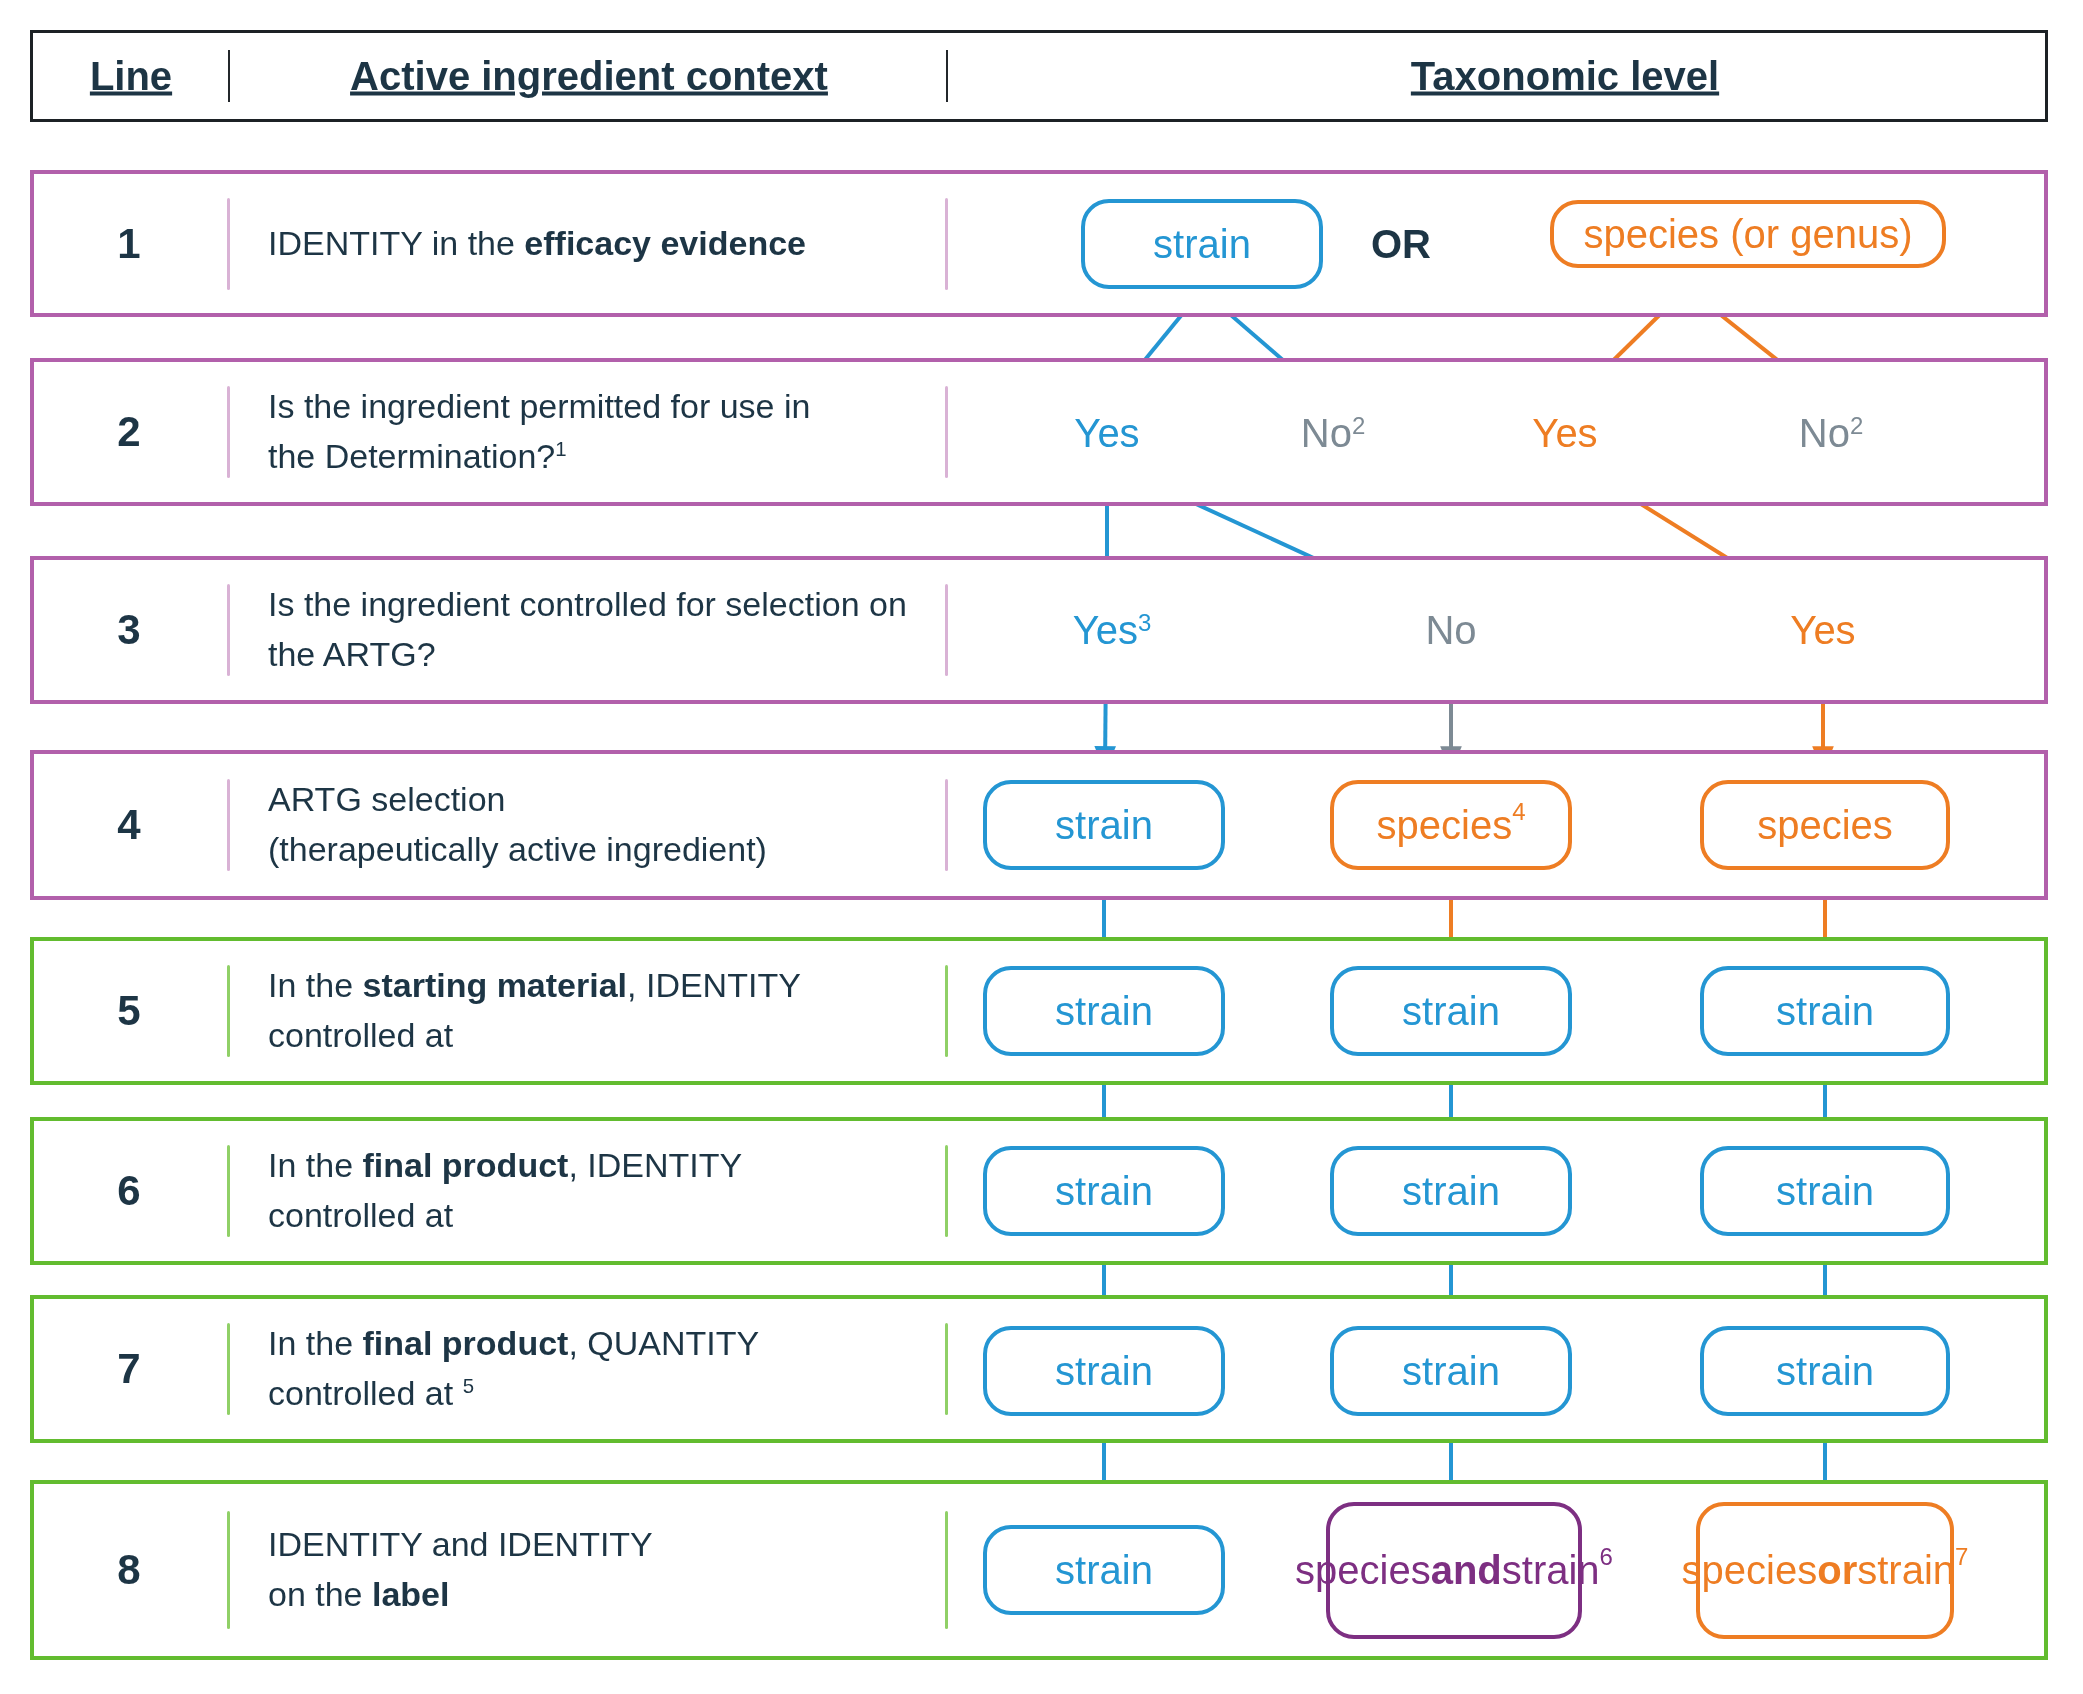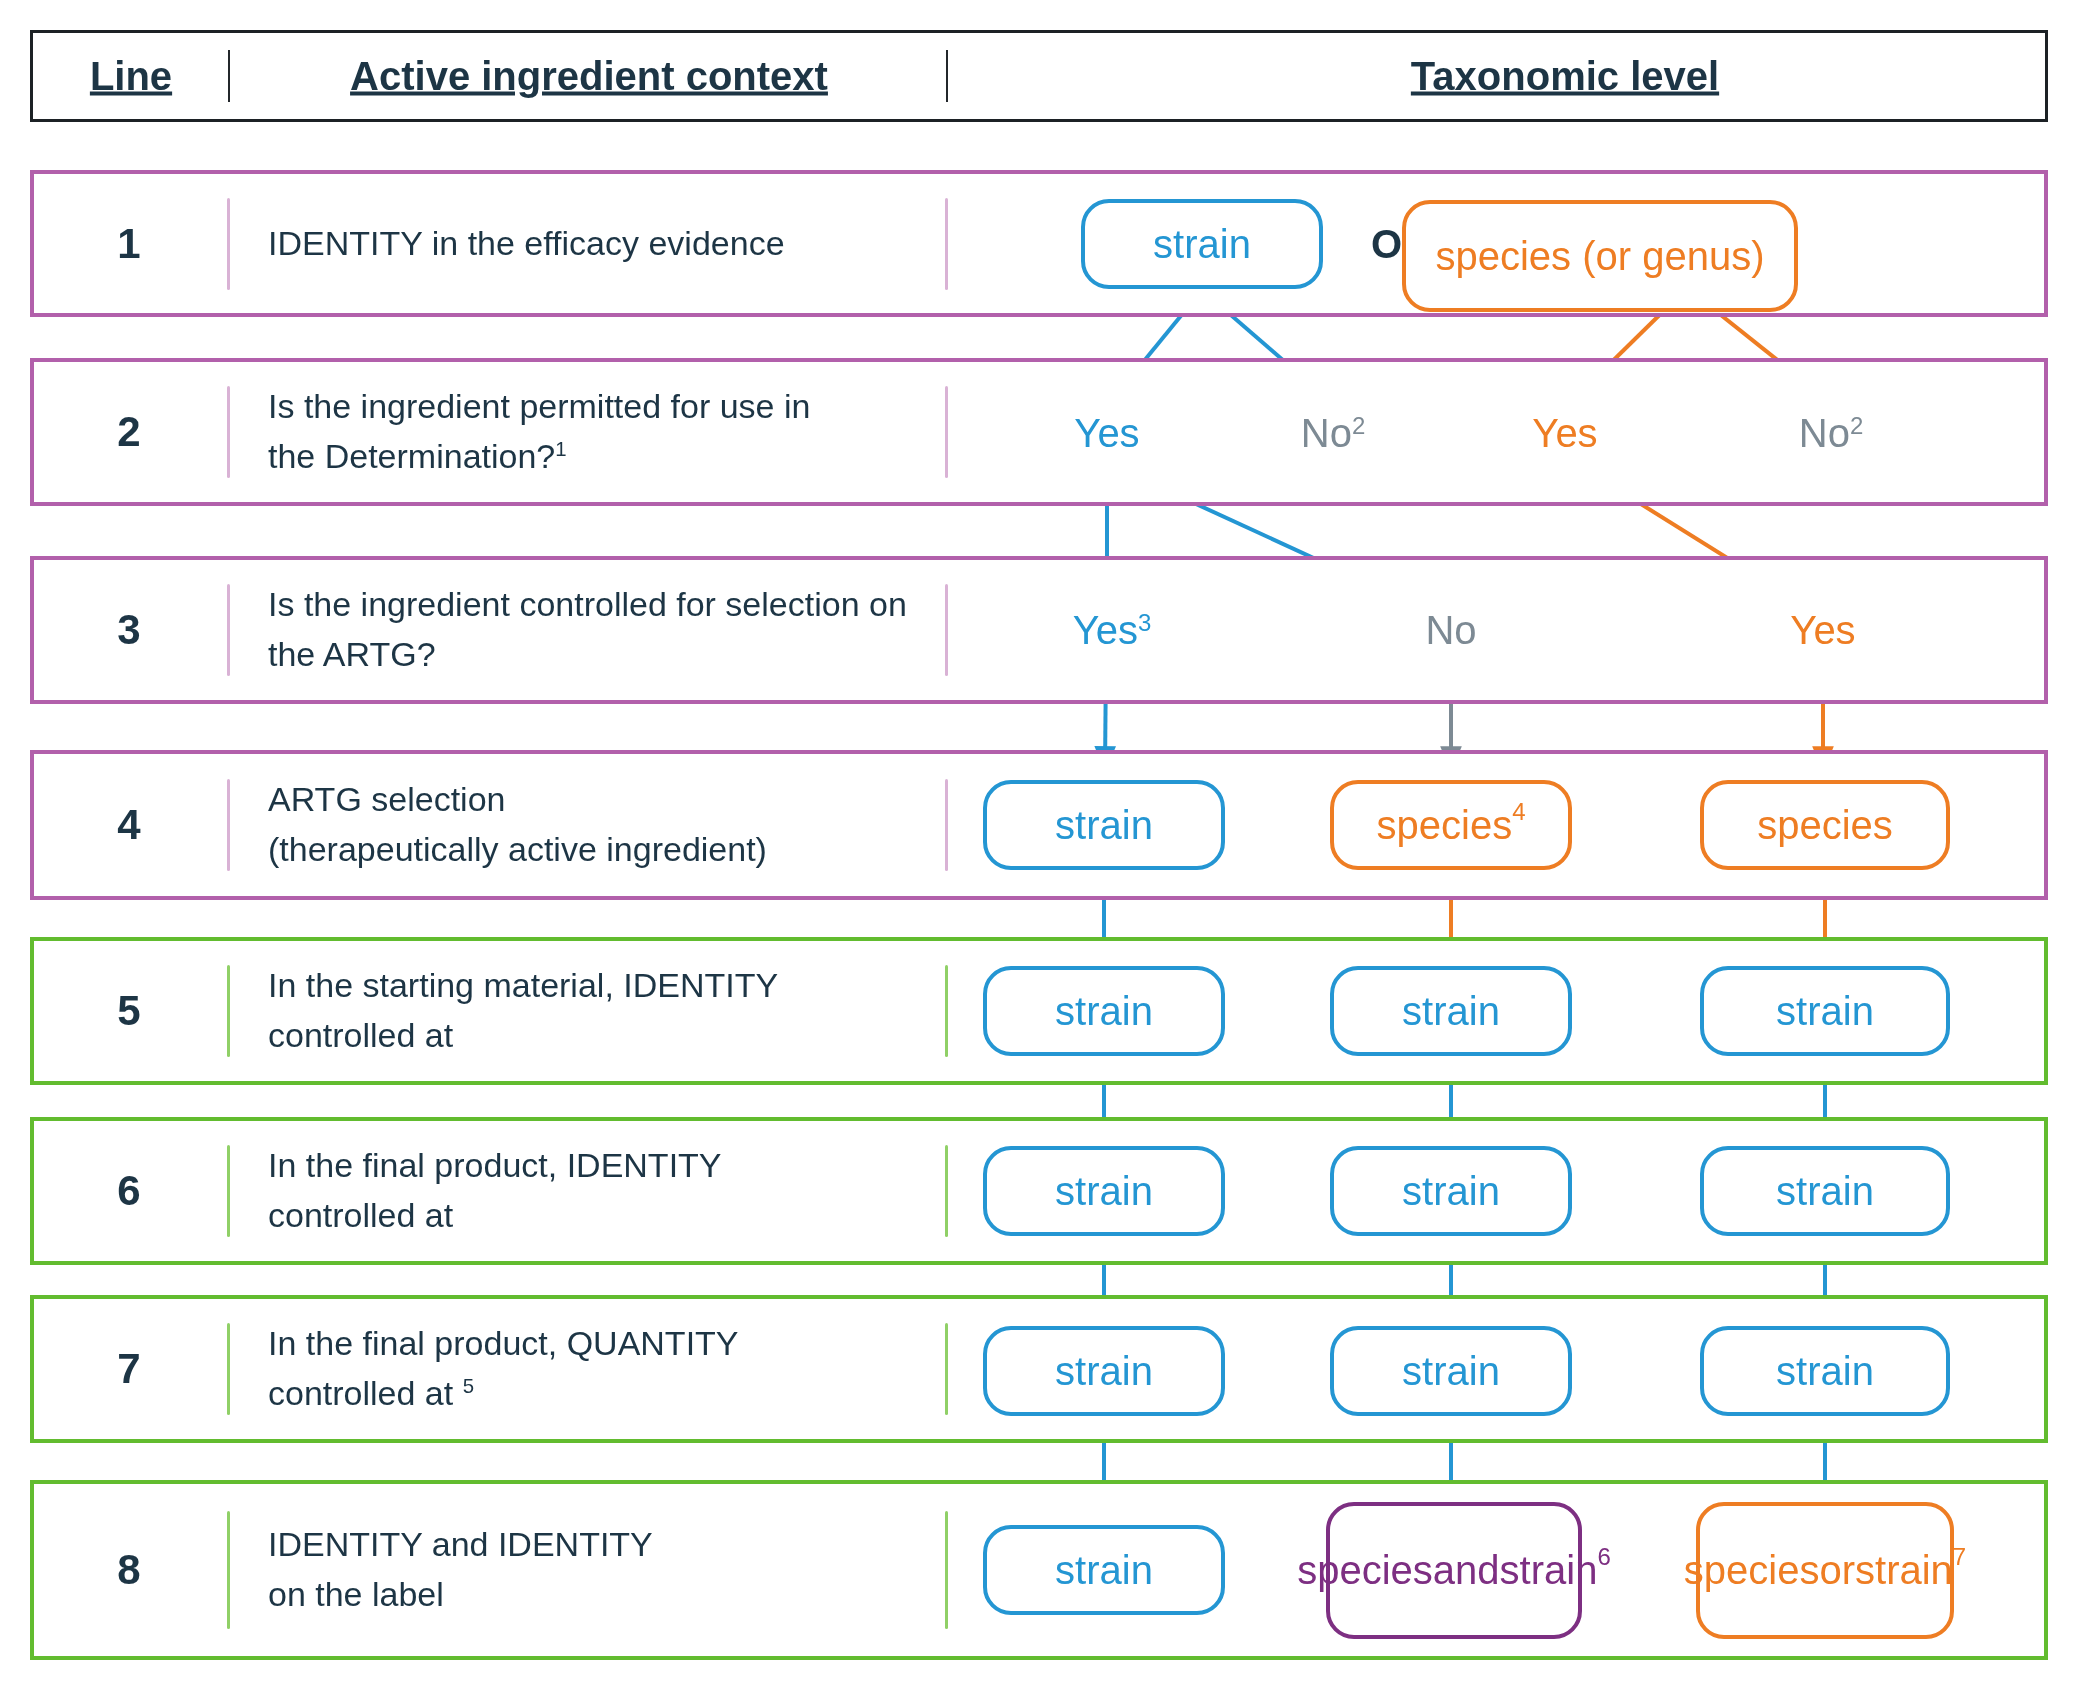--- a/index.html
+++ b/index.html
@@ -36,21 +36,21 @@
   .node.orange{border-color:var(--c-orange,#ee7d23);color:var(--c-orange,#ee7d23);}
   .node.plum{border-color:var(--c-plum,#7d2f82);color:var(--c-plum,#7d2f82);}
 
   
   .flabel{position:absolute;transform:translate(-50%,-50%);font-size:40px;font-weight:400;white-space:nowrap;}
   .flabel.blue{color:var(--c-blue,#2496d3);}
   .flabel.orange{color:var(--c-orange,#ee7d23);}
   .flabel.gray{color:var(--c-gray,#7d8a94);}
   .flabel.orlabel{font-weight:800;color:var(--c-dark,#1d3545);}
 
-  .b{font-weight:400;}
+  .b{font-weight:700;}
   .sup{font-size:0.6em;position:relative;top:-0.55em;line-height:0;}
 
   
   .overlay{position:absolute;left:0;top:0;}
   .st-blue{stroke:var(--c-blue,#2496d3);stroke-width:4;fill:none;}
   .st-orange{stroke:var(--c-orange,#ee7d23);stroke-width:4;fill:none;}
   .st-gray{stroke:var(--c-gray,#7d8a94);stroke-width:4;fill:none;}
 </style>
 </head>
 <body>
@@ -154,21 +154,21 @@
   </section>
   <section class="row green tall" style="top:1480px;height:180px">
     <span class="rnum">8</span>
     <span class="rsep s1"></span>
     <div class="rctx"><span>IDENTITY and IDENTITY</span><br><span>on the </span><span class="b">label</span></div>
     <span class="rsep s2"></span>
   </section>
 
   <div class="node blue" style="left:1081px;top:199px;width:242px;height:90px">strain</div>
   <span class="flabel orlabel" style="left:1401px;top:244px">OR</span>
-  <div class="node orange" style="left:1402px;top:200px;width:396px;height:112px">species (or genus)</div>
+  <div class="node orange" style="left:1550px;top:200px;width:396px;height:68px">species (or genus)</div>
 
   <span class="flabel blue" style="left:1107px;top:433px">Yes</span>
   <span class="flabel gray" style="left:1333px;top:433px"><span>No</span><span class="sup">2</span></span>
   <span class="flabel orange" style="left:1565px;top:433px">Yes</span>
   <span class="flabel gray" style="left:1831px;top:433px"><span>No</span><span class="sup">2</span></span>
 
   <span class="flabel blue" style="left:1112px;top:630px"><span>Yes</span><span class="sup">3</span></span>
   <span class="flabel gray" style="left:1451px;top:630px">No</span>
   <span class="flabel orange" style="left:1823px;top:630px">Yes</span>
 

